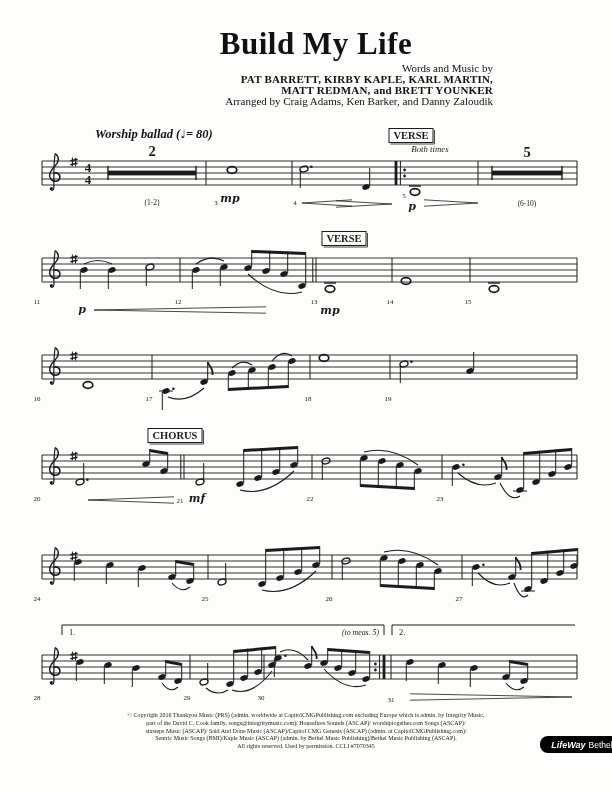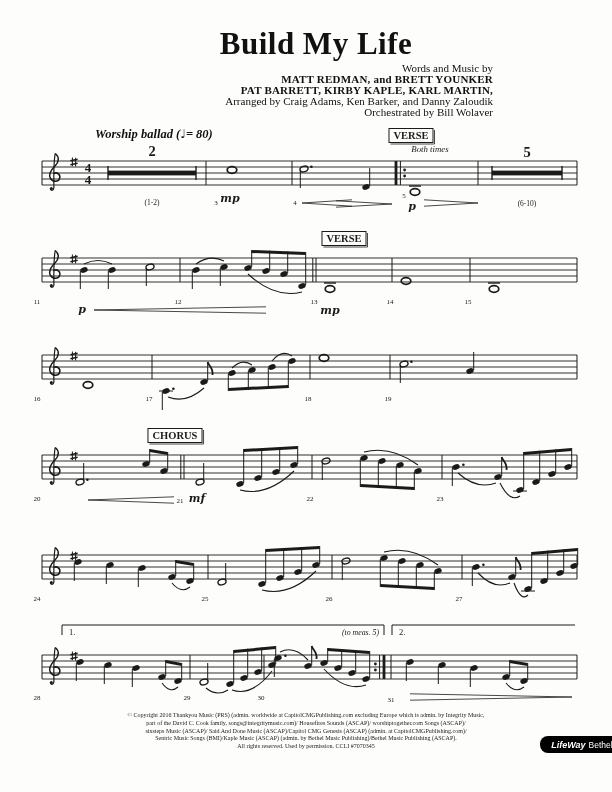--- a/index.html
+++ b/index.html
@@ -25,24 +25,23 @@
 </head>
 <body>
 
 <div class="page">
 
 
   <div class="abs title">Build My Life</div>
 
   <div class="abs credits">
     <div>Words and Music by</div>
+    <div class="names">PAT BARRETT, KIRBY KAPLE, KARL MARTIN,</div>
     <div class="names">MATT REDMAN, and BRETT YOUNKER</div>
-    <div class="names">PAT BARRETT, KIRBY KAPLE, KARL MARTIN,</div>
     <div class="ital">Arranged by Craig Adams, Ken Barker, and Danny Zaloudik</div>
-    <div class="ital">Orchestrated by Bill Wolaver</div>
   </div>
 
   <div class="abs tempo"><span>Worship ballad (</span><span class="nf">♩</span><span>= 80)</span></div>
 
   <svg class="score" id="score" width="612" height="792" viewBox="0 0 612 792">
       <line x1="42" y1="161" x2="577" y2="161" stroke="#1a1a1a" stroke-width="0.9"></line>
       <line x1="42" y1="167" x2="577" y2="167" stroke="#1a1a1a" stroke-width="0.9"></line>
       <line x1="42" y1="173" x2="577" y2="173" stroke="#1a1a1a" stroke-width="0.9"></line>
       <line x1="42" y1="179" x2="577" y2="179" stroke="#1a1a1a" stroke-width="0.9"></line>
       <line x1="42" y1="185" x2="577" y2="185" stroke="#1a1a1a" stroke-width="0.9"></line>

